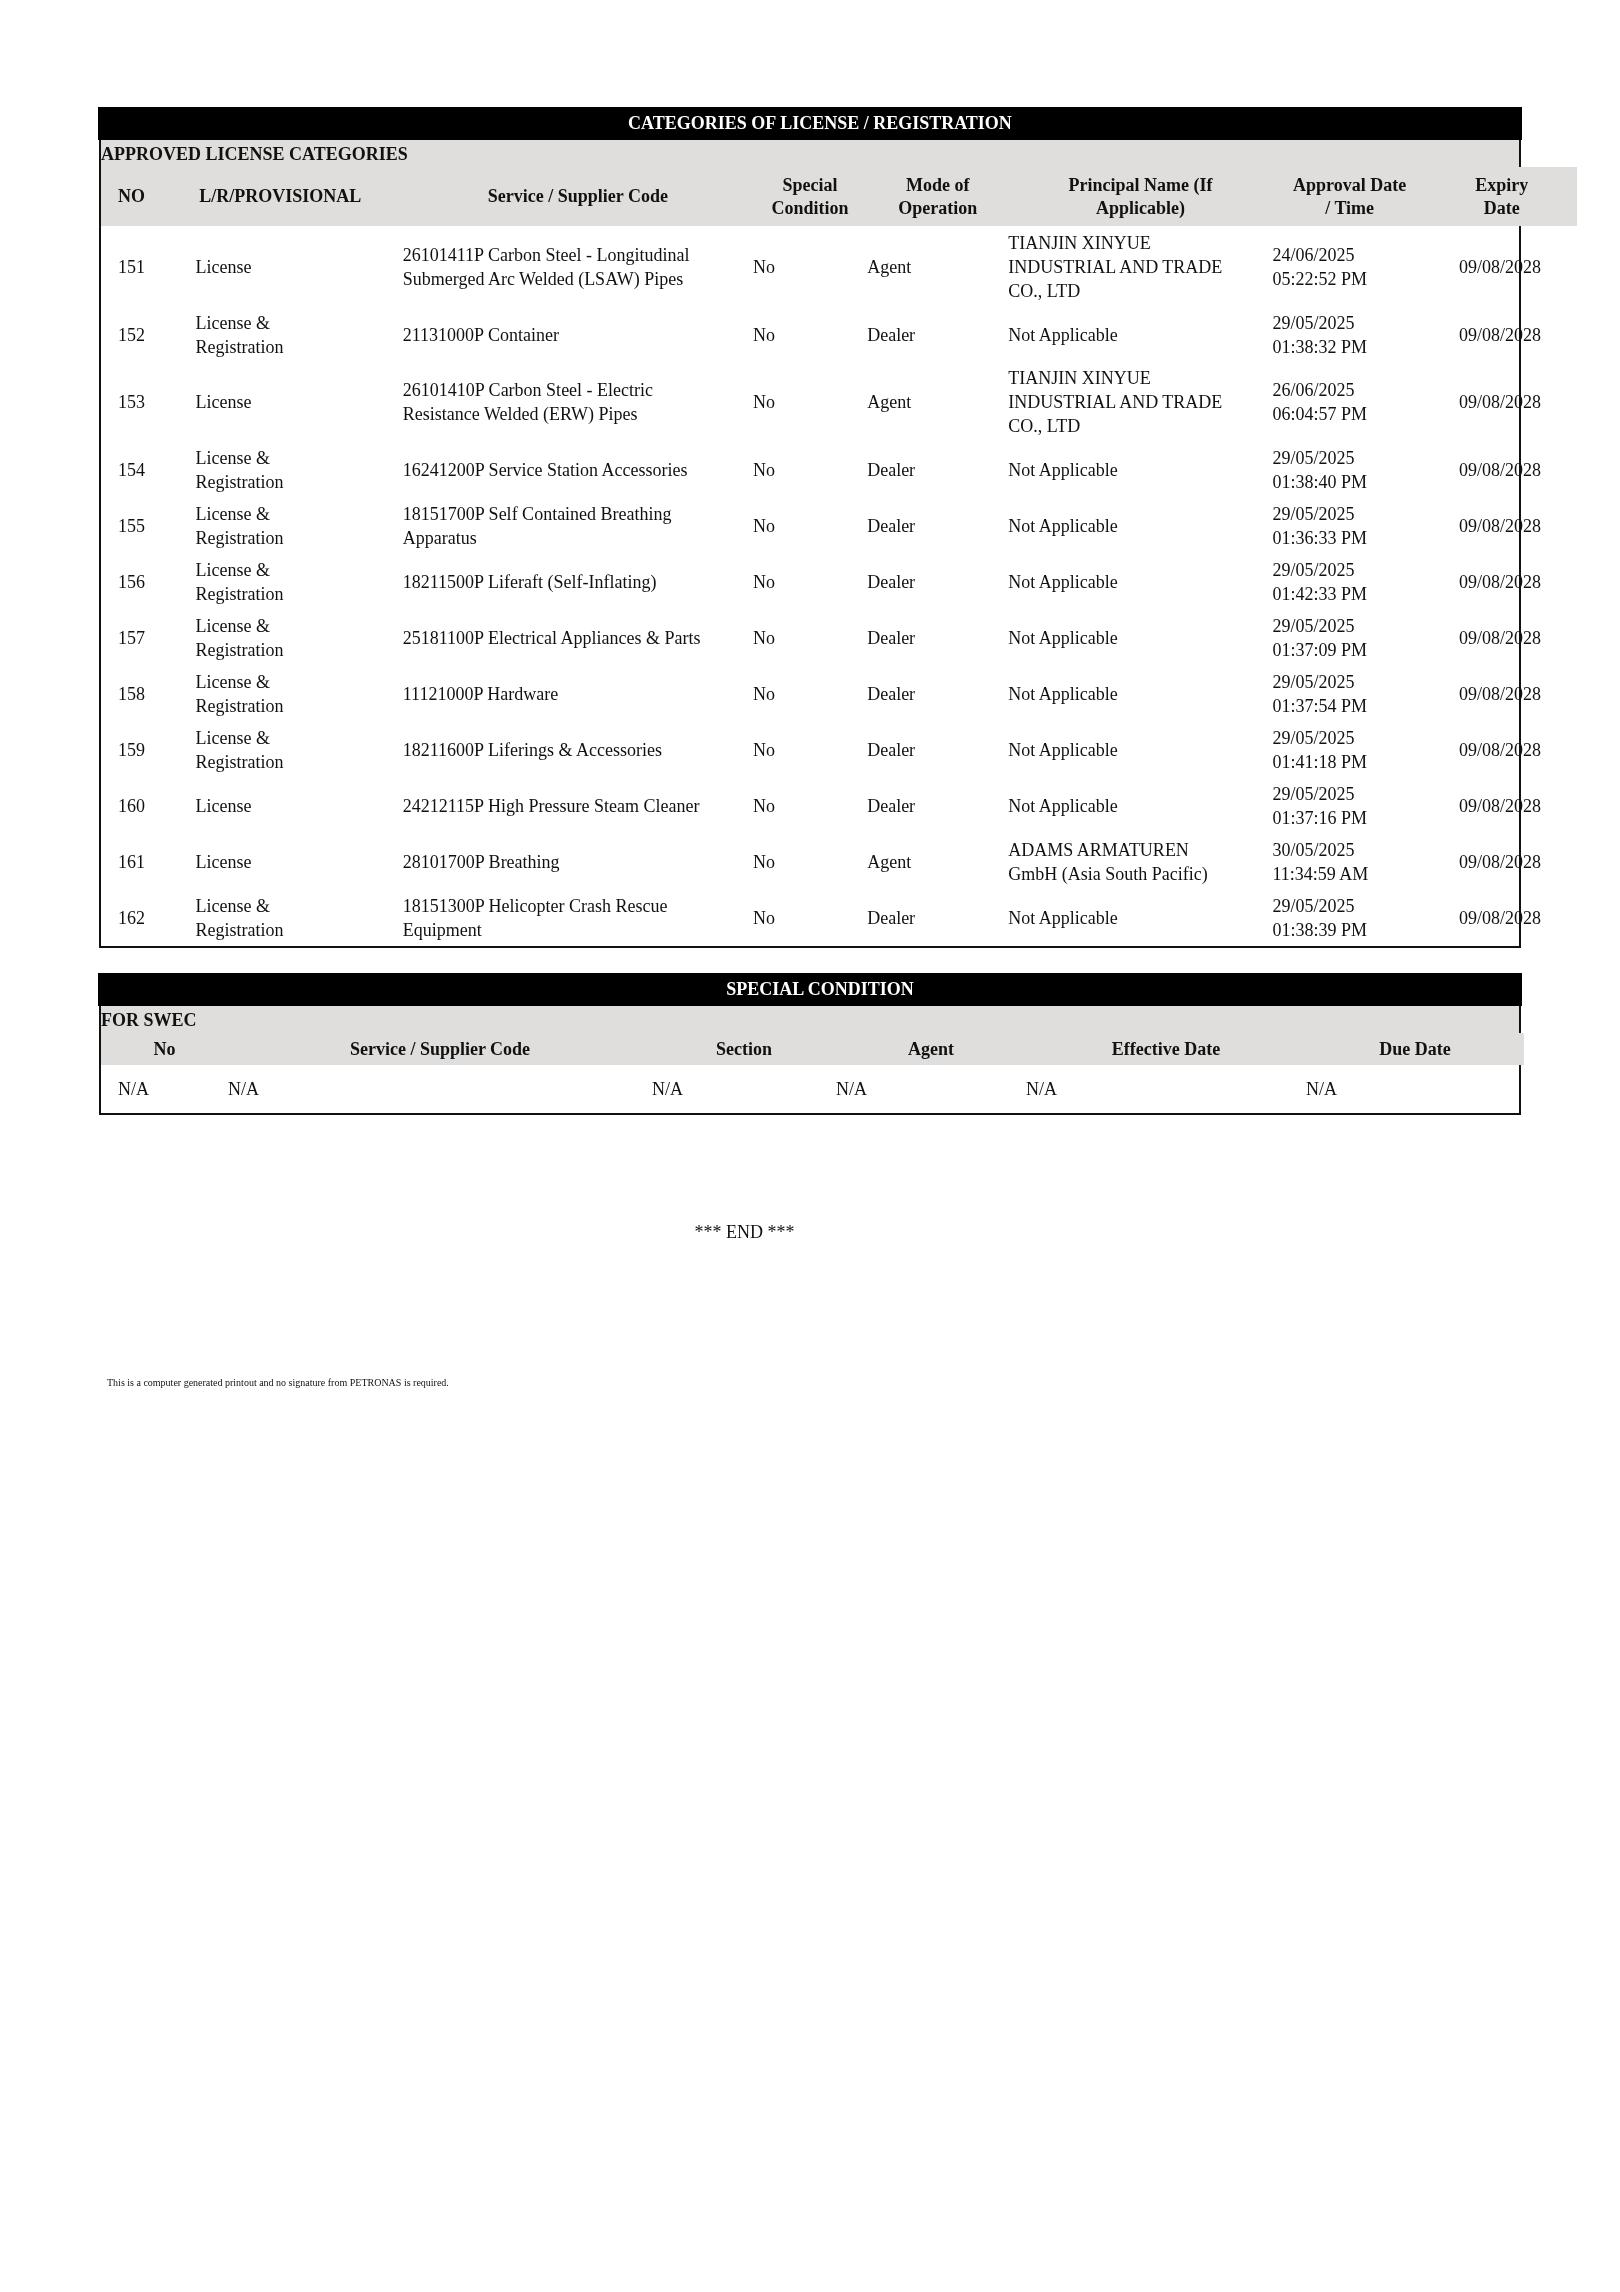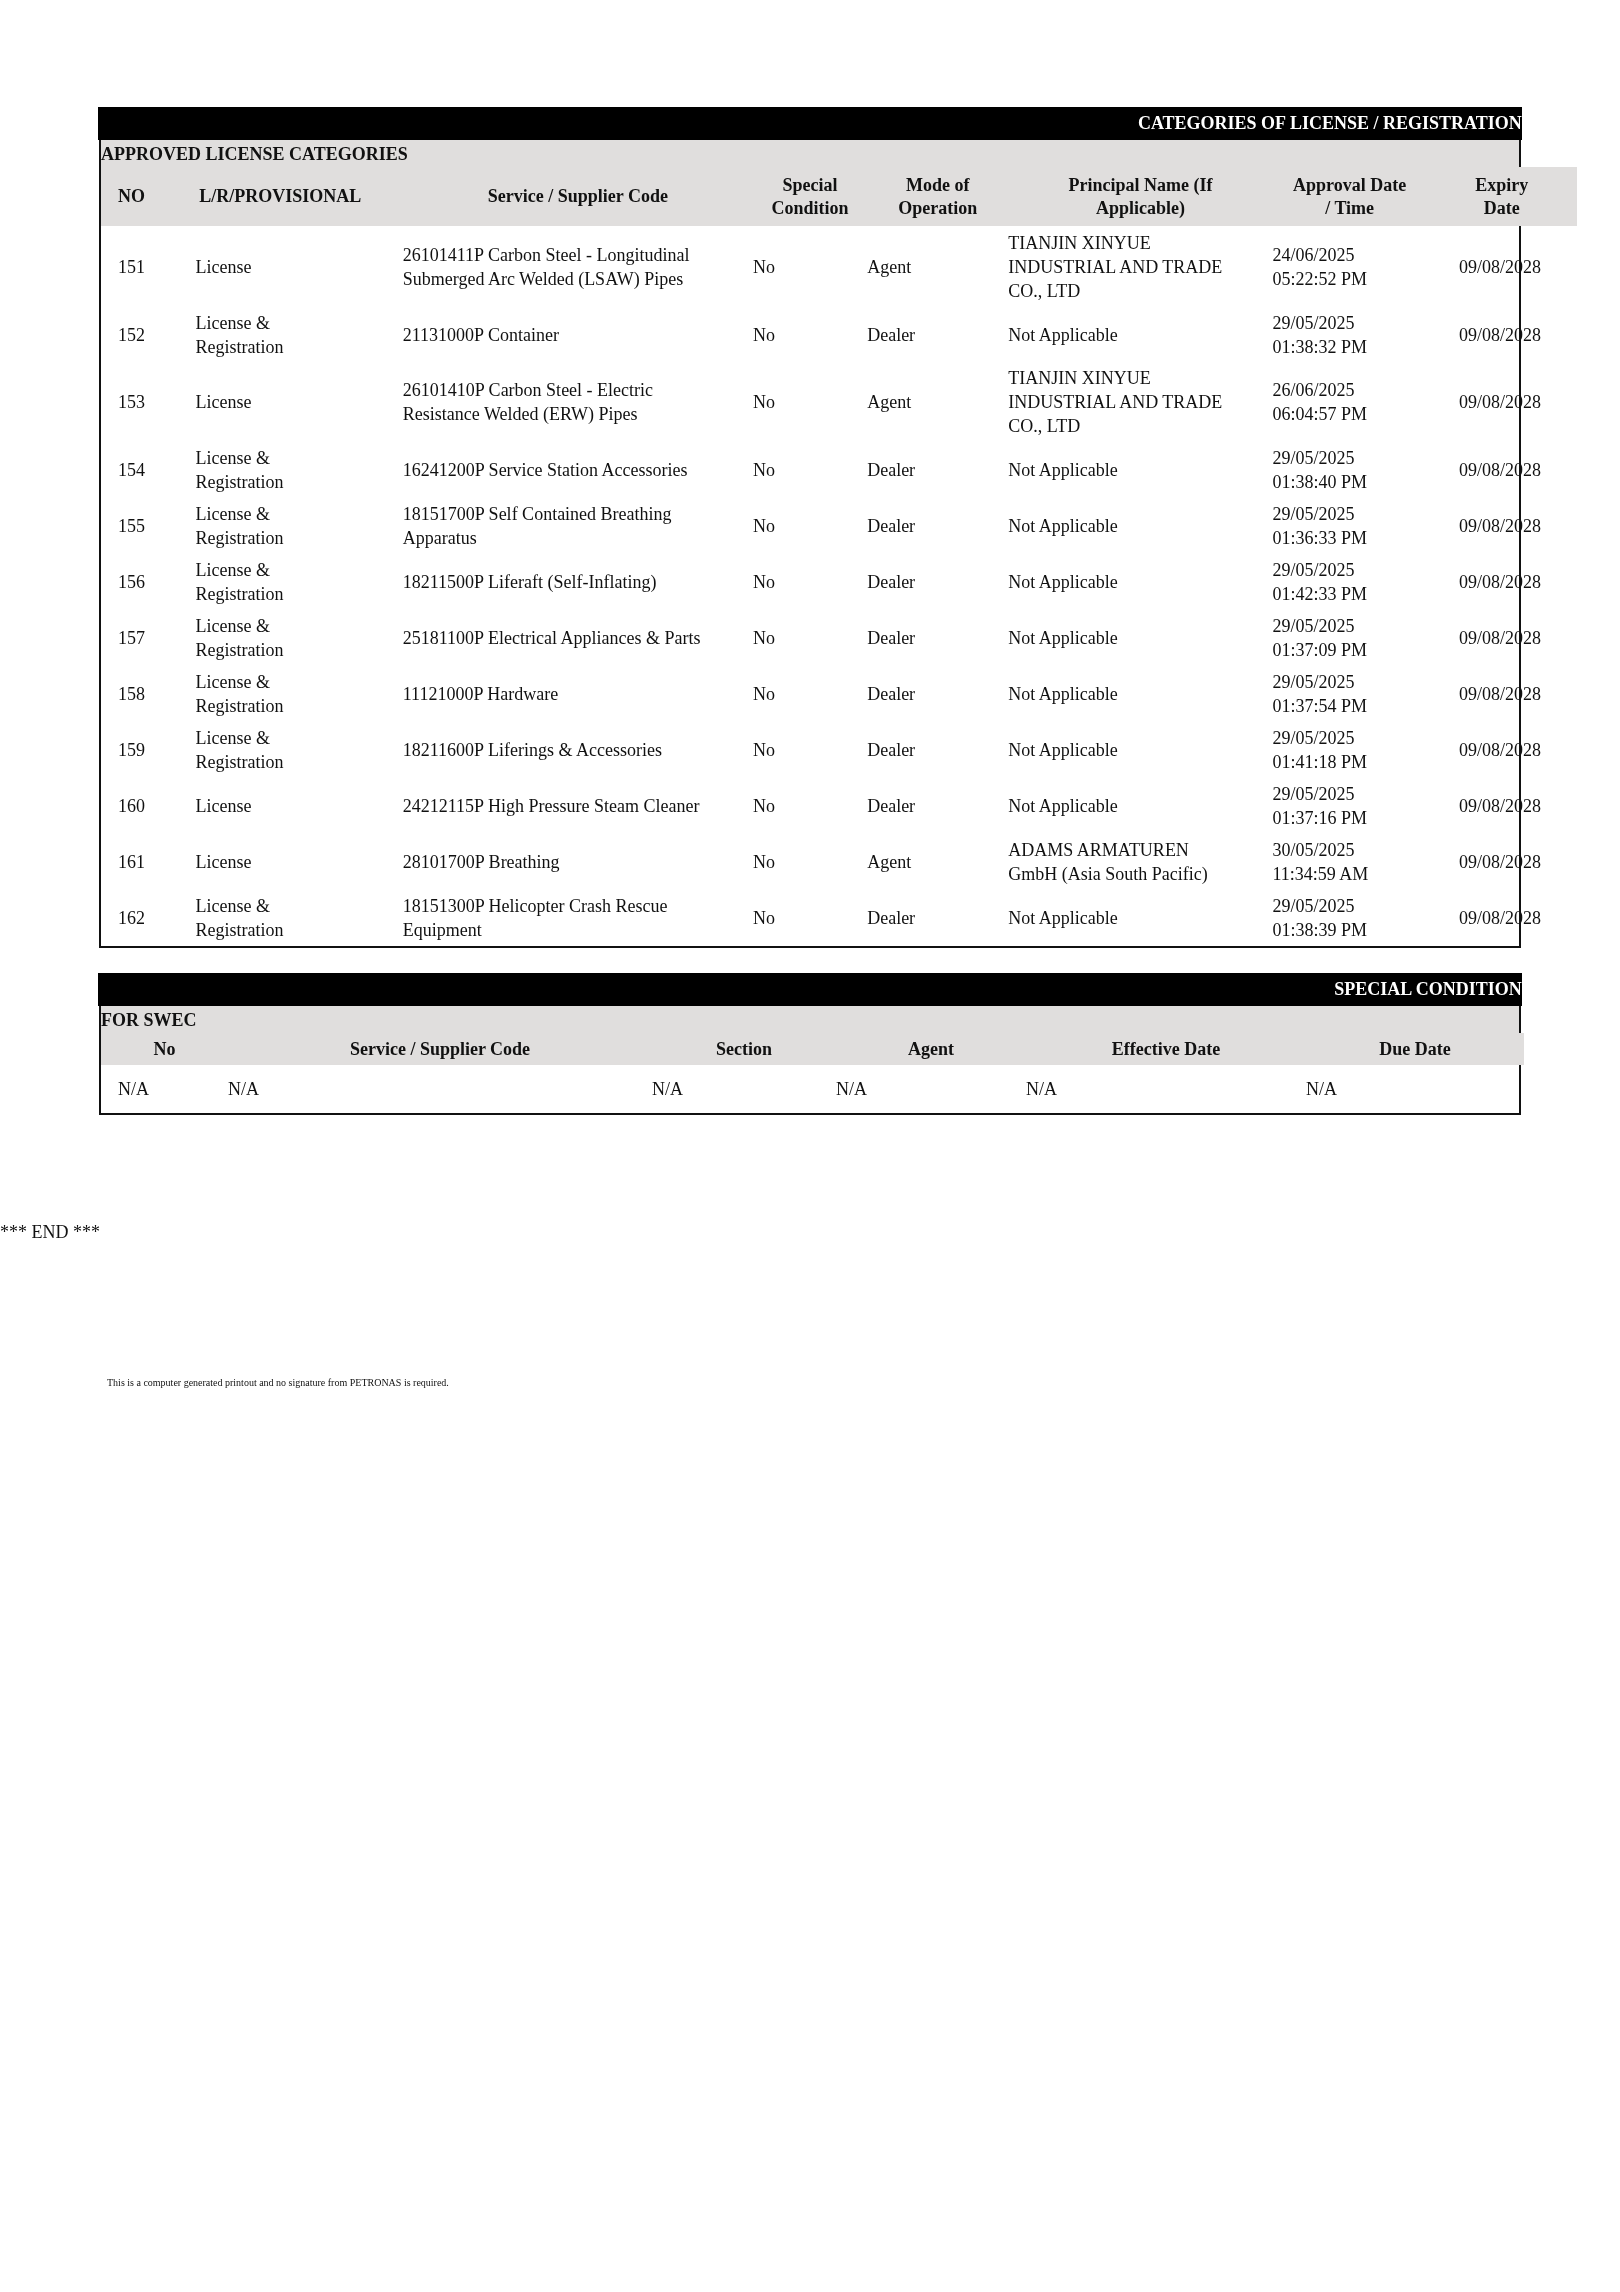--- a/index.html
+++ b/index.html
@@ -20,21 +20,21 @@
     left: 99px;
     width: 1422px;
     border: 2.7px solid #111111;
     border-top: none;
     box-sizing: border-box;
   }
   .bar-black {
     background: #000000;
     color: #ffffff;
     font-weight: bold;
-    text-align: right;
+    text-align: center;
     font-size: 18px;
     height: 33px;
     line-height: 33px;
     margin-left: -2.7px;
     margin-right: -2.7px;
     padding-left: 20px;
   }
   .gray-head {
     background: #e0dedd;
   }
@@ -83,21 +83,21 @@
   td.c-exp { text-align: center; }
 
   .sc-table thead th { height: 32px; text-align: center; }
   .sc-table tbody td { height: 48px; }
 
   .end-marker {
     position: absolute;
     top: 1222px;
     left: 0;
     width: 1489px;
-    text-align: left;
+    text-align: center;
     font-size: 18px;
   }
   .footer-note {
     position: absolute;
     top: 1377px;
     left: 107px;
     font-size: 10px;
     font-weight: normal;
   }
 </style>

